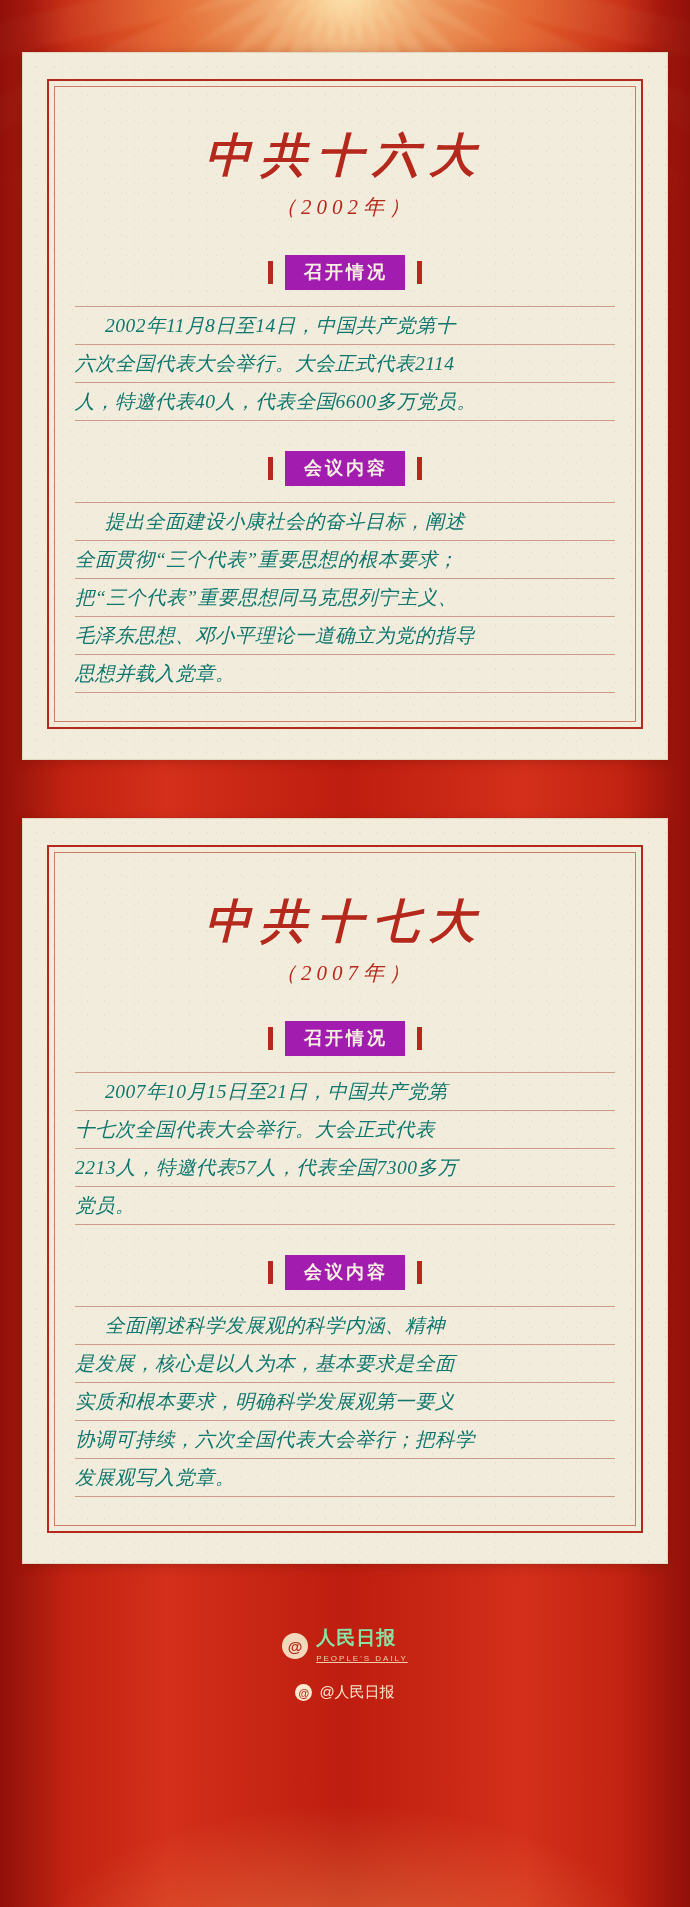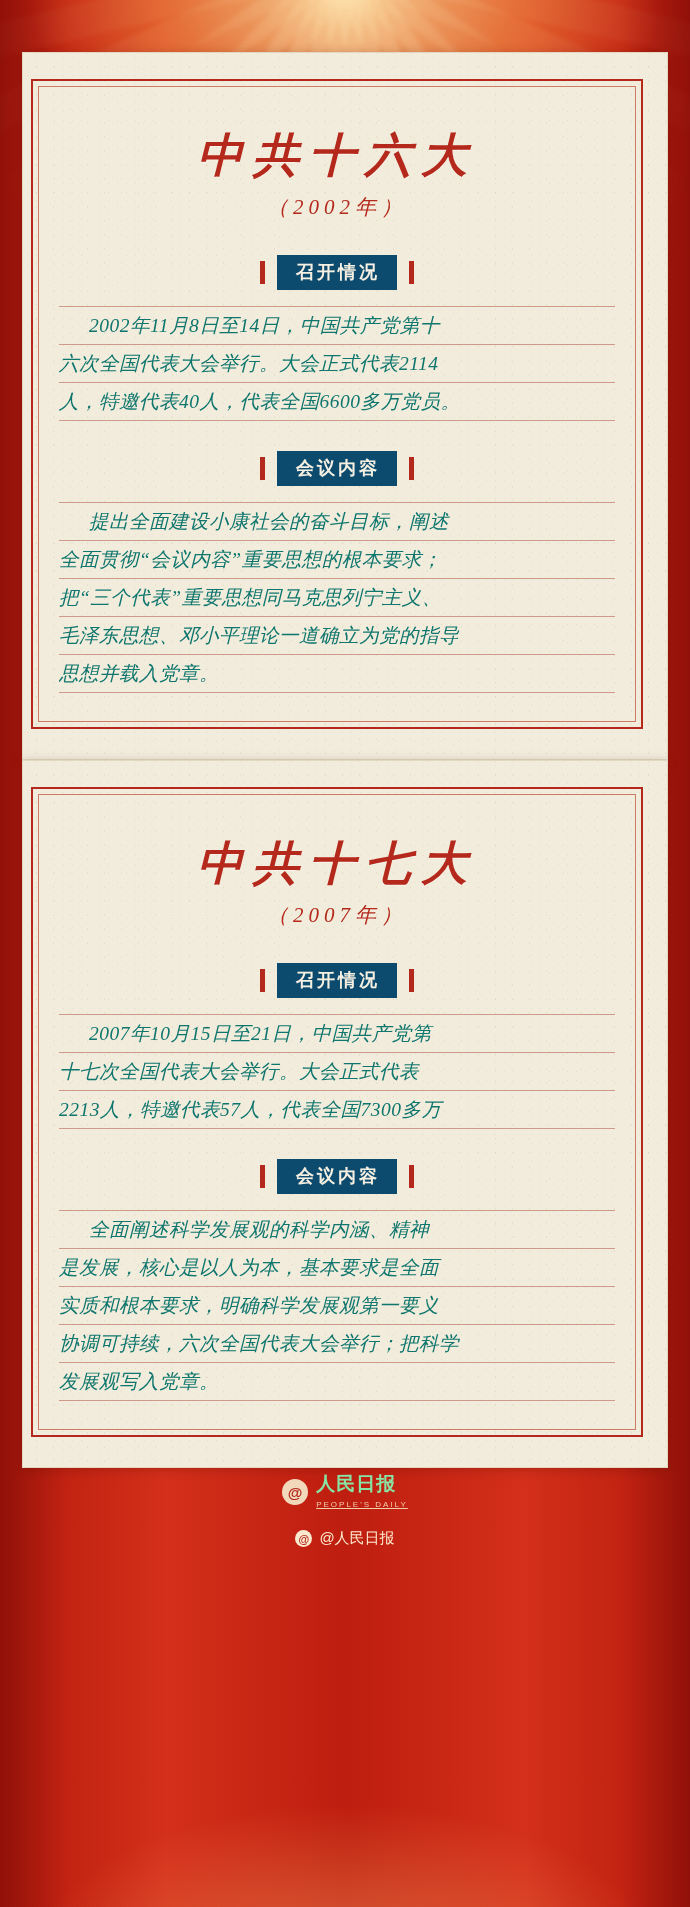--- a/index.html
+++ b/index.html
@@ -48,21 +48,22 @@
     z-index: 3;
     width: 690px;
     padding: 52px 22px 0 22px;
   }
 
   
   .card {
     position: relative;
     background: #f2ecdc;
     border: 1px solid #e2d8c1;
-    padding: 26px 24px 30px 8px;
+    padding: 26px 24px 30px 24px;
+    margin-bottom: 58px;
     box-shadow: 0 2px 10px rgba(80,10,5,0.25);
   }
   .card::before {
     
     content: "";
     position: absolute; inset: 0;
     pointer-events: none;
     background-image:
       radial-gradient(rgba(170,140,100,0.17) 0.6px, transparent 0.7px),
       radial-gradient(rgba(150,120,80,0.12) 0.6px, transparent 0.7px),
@@ -113,21 +114,21 @@
     gap: 12px;
     margin: 30px 0 16px 0;
   }
   .section-head .bar {
     width: 5px;
     height: 23px;
     background: #b5291c;
     display: inline-block;
   }
   .section-head .label {
-    background: #0c4a6e;
+    background: #a21caf;
     color: #f6f0e2;
     font-size: 18px;
     letter-spacing: 3px;
     padding: 5px 17px 6px 19px;
     font-weight: 700;
   }
 
   
   .lines {
     border-top: 1px solid #cf9a8a;
@@ -254,21 +255,21 @@
         <div class="line">人，特邀代表40人，代表全国6600多万党员。</div>
       </div>
 
       <div class="section-head">
         <span class="bar"></span>
         <span class="label">会议内容</span>
         <span class="bar"></span>
       </div>
       <div class="lines">
         <div class="line indent">提出全面建设小康社会的奋斗目标，阐述</div>
-        <div class="line">全面贯彻“会议内容”重要思想的根本要求；</div>
+        <div class="line">全面贯彻“三个代表”重要思想的根本要求；</div>
         <div class="line">把“三个代表”重要思想同马克思列宁主义、</div>
         <div class="line">毛泽东思想、邓小平理论一道确立为党的指导</div>
         <div class="line">思想并载入党章。</div>
       </div>
     </div>
   </div>
 
   <div class="card">
     <div class="card-inner">
       <div class="title">中共十七大</div>
@@ -276,20 +277,21 @@
 
       <div class="section-head">
         <span class="bar"></span>
         <span class="label">召开情况</span>
         <span class="bar"></span>
       </div>
       <div class="lines">
         <div class="line indent">2007年10月15日至21日，中国共产党第</div>
         <div class="line">十七次全国代表大会举行。大会正式代表</div>
         <div class="line">2213人，特邀代表57人，代表全国7300多万</div>
+        <div class="line">党员。</div>
       </div>
 
       <div class="section-head">
         <span class="bar"></span>
         <span class="label">会议内容</span>
         <span class="bar"></span>
       </div>
       <div class="lines">
         <div class="line indent">全面阐述科学发展观的科学内涵、精神</div>
         <div class="line">是发展，核心是以人为本，基本要求是全面</div>

